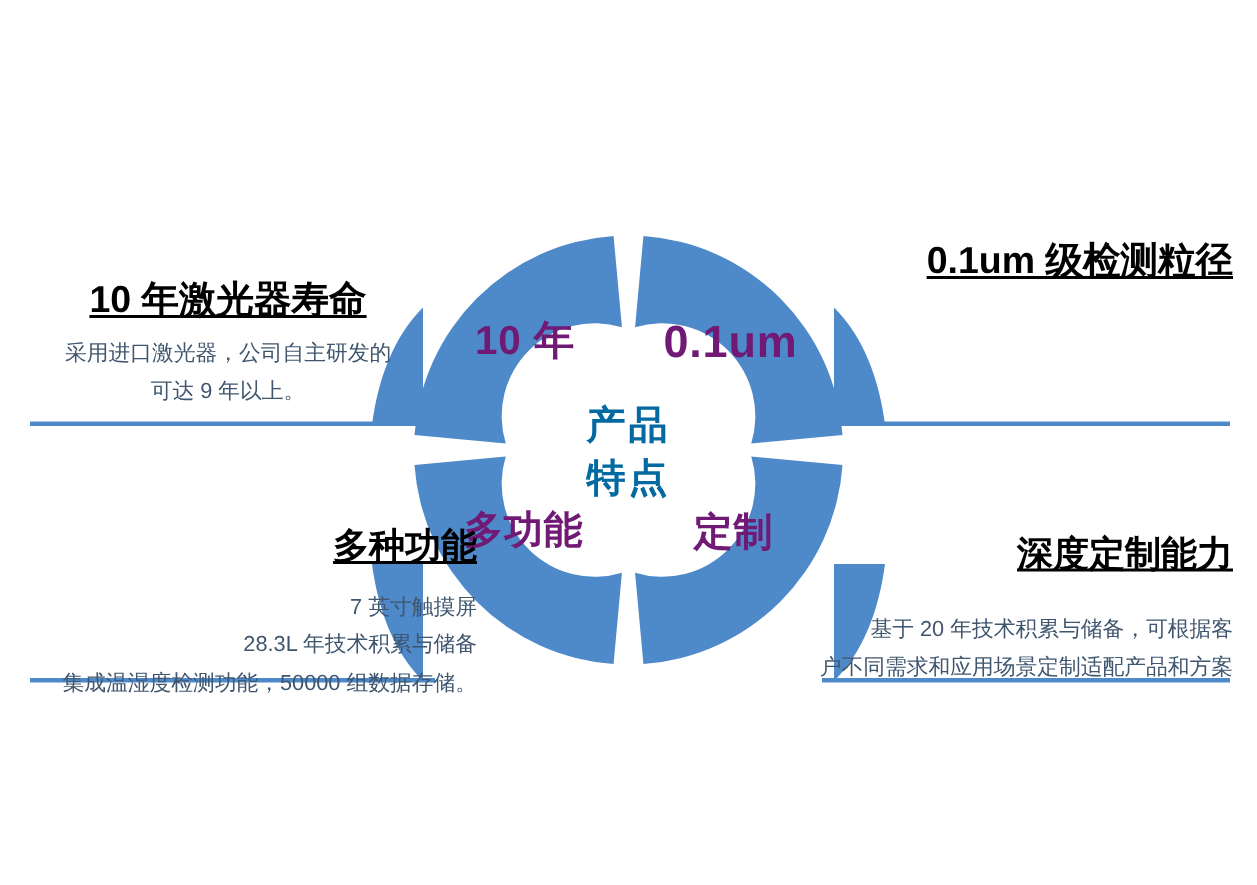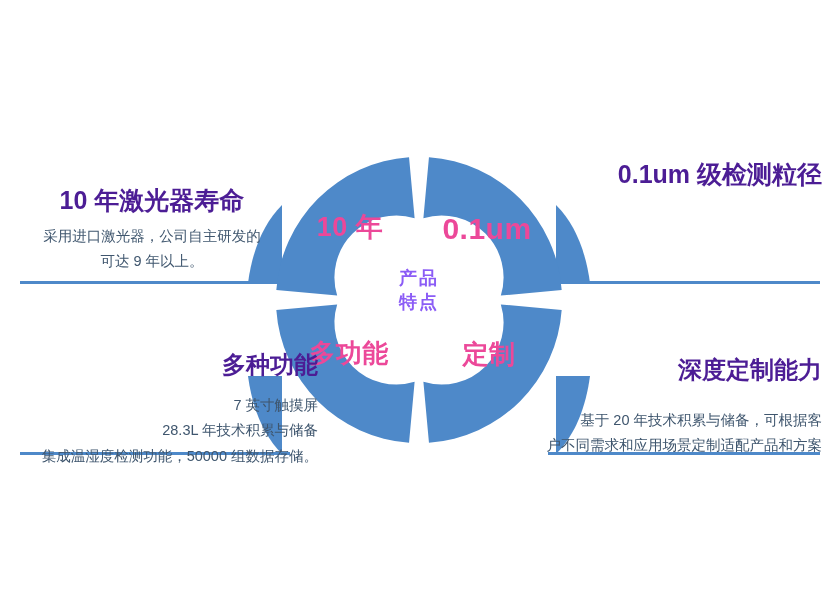--- a/index.html
+++ b/index.html
@@ -27,21 +27,21 @@
     position: absolute;
     left: 276px;
     top: 157px;
     width: 286px;
     height: 286px;
   }
   #donut-svg { display: block; }
 
   .donut-seg-label {
     position: absolute;
-    color: #ec4899;
+    color: #701a75;
     font-weight: bold;
     letter-spacing: 0.5px;
     white-space: nowrap;
     text-align: center;
     line-height: 1;
   }
   #seg-label-years {
     left: 18px;
     top: 57px;
     width: 112px;
@@ -66,38 +66,39 @@
     width: 116px;
     font-size: 26px;
   }
 
   #donut-center-text {
     position: absolute;
     left: 83px;
     top: 109px;
     width: 120px;
     text-align: center;
-    color: #8b5cf6;
-    font-size: 18px;
+    color: #0369a1;
+    font-size: 26px;
     font-weight: bold;
     line-height: 1.35;
     letter-spacing: 2px;
   }
   #donut-center-text span { display: block; }
 
   
   .quad {
     position: absolute;
   }
   .quad-title {
-    color: #4c1d95;
+    color: #000000;
     font-weight: bold;
     line-height: 1.15;
     margin: 0 0 9px 0;
     white-space: nowrap;
+    text-decoration: underline;
   }
   .quad-body {
     color: #3f566e;
     font-size: 14.5px;
     line-height: 1.72;
     margin: 0;
   }
   .quad-body p { margin: 0; }
 
   

